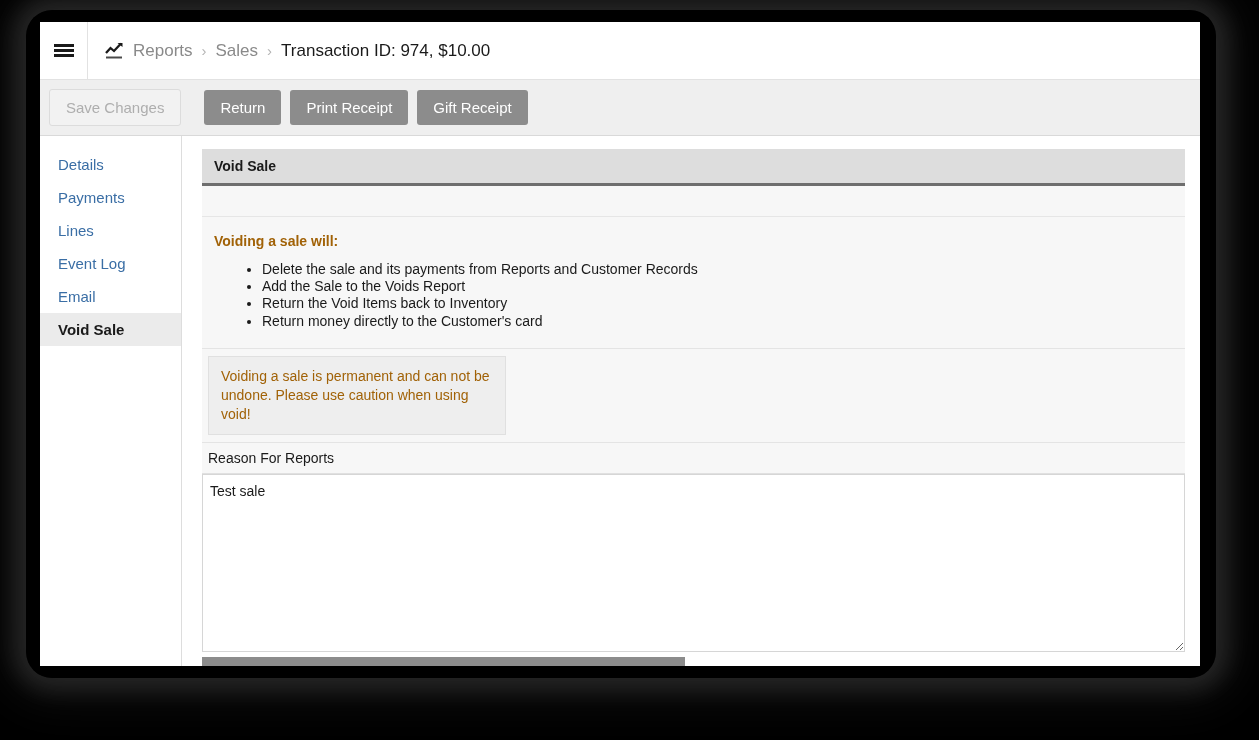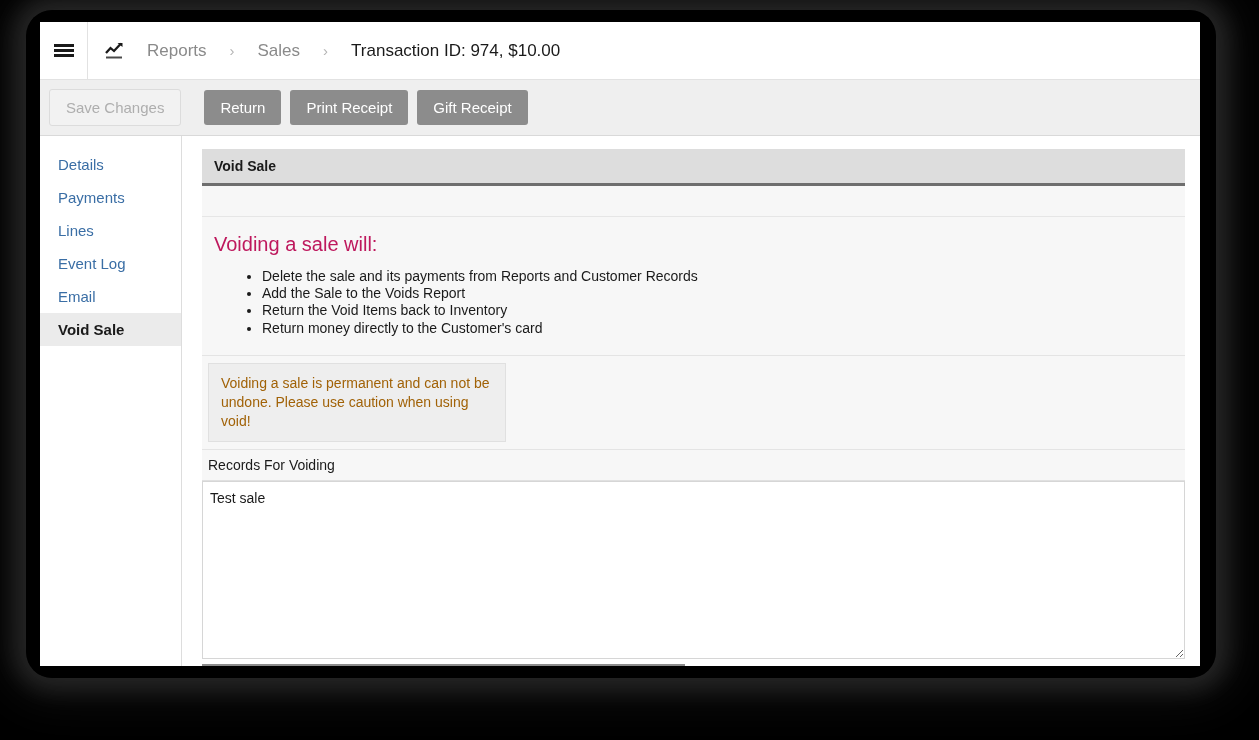--- a/index.html
+++ b/index.html
@@ -45,21 +45,21 @@
   }
   .bar-line {
     display: block;
     width: 20px; height: 2.5px;
     background: #1a1a1a;
     margin: 2.6px 0;
   }
   #breadcrumb {
     display: flex; align-items: center;
     padding-left: 16px;
-    gap: 23px;
+    gap: 9px;
     font-size: 17px;
   }
   #breadcrumb-chart-icon { display: flex; align-items: flex-end; }
   .crumb-link { color: #8a8a8a; cursor: pointer; }
   .crumb-sep { color: #b4b4b4; font-size: 15px; }
   .crumb-current { color: #1a1a1a; }
 
   
   #toolbar {
     height: 56px;
@@ -128,21 +128,21 @@
   #panel-subrow {
     height: 31px;
     background: #f7f7f7;
     border-bottom: 1px solid #e6e6e6;
   }
   #panel-body {
     background: #f7f7f7;
     border-bottom: 1px solid #e4e4e4;
     padding: 16px 12px 18px 12px;
   }
-  #intro-text { font-size: 20px; color: #be185d; }
+  #intro-text { font-size: 14px; color: #a16207; font-weight: bold; }
   #bullet-list {
     margin: 12px 0 0 0;
     padding-left: 48px;
     font-size: 14px;
     color: #1a1a1a;
   }
   #bullet-list li { margin-bottom: 1px; line-height: 1.16; }
 
   #warning-row {
     background: #f7f7f7;
@@ -264,21 +264,21 @@
             <li>Add the Sale to the Voids Report</li>
             <li>Return the Void Items back to Inventory</li>
             <li>Return money directly to the Customer's card</li>
           </ul>
         </div>
 
         <div id="warning-row">
           <div id="warning-box">Voiding a sale is permanent and can not be undone. Please use caution when using void!</div>
         </div>
 
-        <div id="reason-label-row">Records For Voiding</div>
+        <div id="reason-label-row">Reason For Reports</div>
 
         <div id="textarea-wrap">
           <textarea id="reason-textarea" placeholder="" style="">Test sale</textarea>
         </div>
 
         <div id="void-btn-row">
           <button id="void-sale-button">
             <span>
               <svg width="15" height="14" viewBox="0 0 16 14">
                 <path d="M8 0.6 L15.6 13.4 L0.4 13.4 Z" fill="#ffffff"></path>

